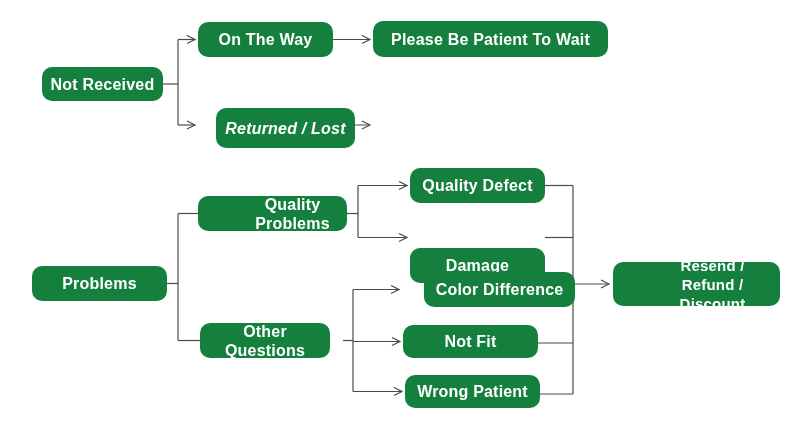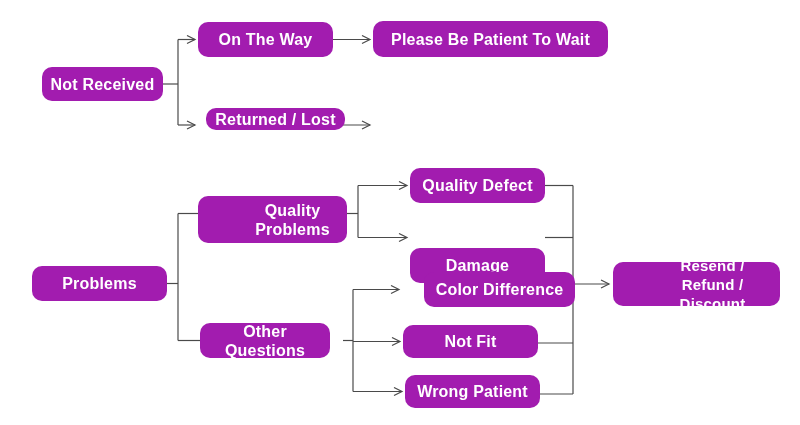--- a/index.html
+++ b/index.html
@@ -16,21 +16,21 @@
     left: 0; top: 0;
     width: 800px; height: 425px;
   }
   .edges path {
     fill: none;
     stroke: #4a4a4a;
     stroke-width: 1.2;
   }
   .node {
     position: absolute;
-    background: #a21caf;
+    background: #15803d;
     border-radius: 10px;
     color: #ffffff;
     font-weight: bold;
     font-size: 16px;
     line-height: 19px;
     display: flex;
     align-items: center;
     justify-content: center;
     text-align: center;
     box-sizing: border-box;
@@ -82,26 +82,26 @@
     <path d="M573 185.5 V394"></path>
     <path d="M573 284 H609" marker-end="url(#arrow)"></path>
   </svg>
 
   <div class="node" style="left:42px; top:67px; width:121px; height:34px;">Not Received</div>
 
   <div class="node" style="left:198px; top:22px; width:135px; height:35px;">On The Way</div>
 
   <div class="node" style="left:373px; top:21px; width:235px; height:36px;">Please Be Patient To Wait</div>
 
-  <div class="node" style="left:206px; top:108px; width:139px; height:22px;">Returned / Lost</div>
+  <div class="node" style="left:216px; top:108px; width:139px; height:40px;font-style:italic;">Returned / Lost</div>
 
 
   <div class="node" style="left:32px; top:266px; width:135px; height:35px;">Problems</div>
 
-  <div class="node" style="left:198px; top:196px; width:149px; height:47px;padding-left:48px;">Quality Problems</div>
+  <div class="node" style="left:198px; top:196px; width:149px; height:35px;padding-left:48px;">Quality Problems</div>
 
   <div class="node" style="left:200px; top:323px; width:130px; height:35px;">Other Questions</div>
 
   <div class="node" style="left:410px; top:168px; width:135px; height:35px;">Quality Defect</div>
 
   <div class="node" style="left:410px; top:220px; width:135px; height:35px;margin-top:28px;">Damage</div>
 
   <div class="node" style="left:424px; top:272px; width:151px; height:35px;">Color Difference</div>
 
   <div class="node" style="left:403px; top:325px; width:135px; height:33px;">Not Fit</div>

